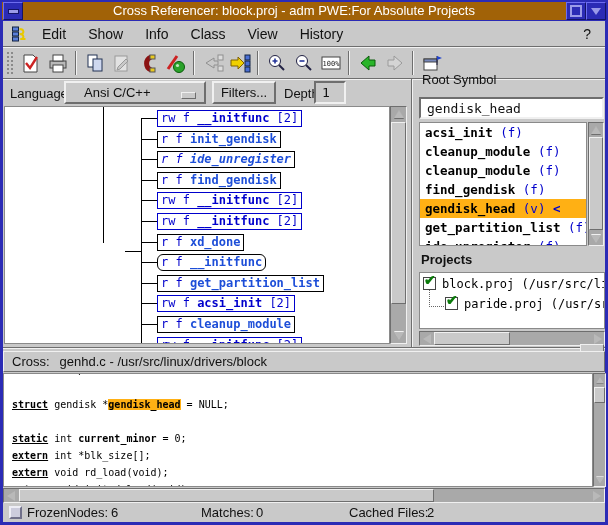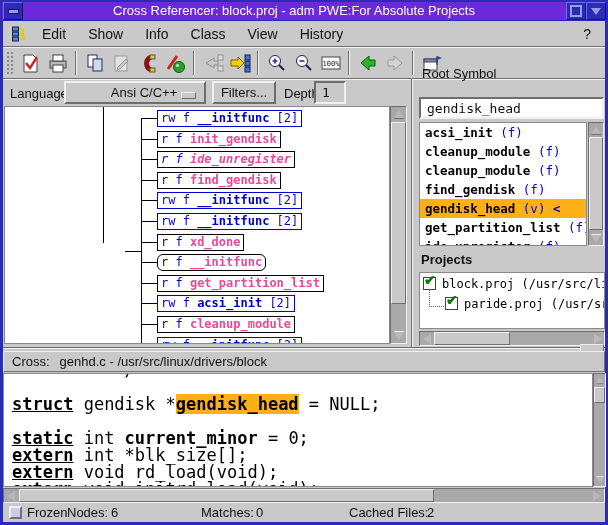--- a/index.html
+++ b/index.html
@@ -1,26 +1,26 @@
 <!DOCTYPE html>
 <html><head>
 <meta charset="utf-8">
 <style>
   html,body{margin:0;padding:0;background:#555;}
   .window{position:relative;width:608px;height:525px;background:#2b2bb5;overflow:hidden;
           font-family:"Liberation Sans",sans-serif;}
   
-  .raised{border:2px solid;border-color:#f0f0f0 #6e6e6e #6e6e6e #f0f0f0;justify-content:center;}
+  .raised{border:2px solid;border-color:#f0f0f0 #6e6e6e #6e6e6e #f0f0f0;}
   .sunken{border:2px solid;border-color:#6e6e6e #f0f0f0 #f0f0f0 #6e6e6e;}
   .raised1{border:1px solid;border-color:#f0f0f0 #6e6e6e #6e6e6e #f0f0f0;}
   .groove-h{border-top:1px solid #6e6e6e;border-bottom:1px solid #f2f2f2;height:0;}
   .groove-v{border-left:1px solid #6e6e6e;border-right:1px solid #f2f2f2;width:0;}
   .abs{position:absolute;}
   
-  .titlebar{position:absolute;left:2px;top:2px;width:604px;height:18px;background:#6d28d9;}
+  .titlebar{position:absolute;left:2px;top:2px;width:604px;height:18px;background:#a16207;}
   .tb-btn{position:absolute;top:0;width:20px;height:18px;background:#2b2bb5;
           border:1px solid;border-color:#6d6df0 #141466 #141466 #6d6df0;box-sizing:border-box;
           display:flex;align-items:center;justify-content:center;}
   .tb-minus{width:9px;height:3px;background:#9a9ae8;border:1px solid #141466;}
   .tb-box{width:8px;height:8px;border:2px solid #9a9ae8;}
   .tb-tri{width:0;height:0;border-left:5px solid transparent;border-right:5px solid transparent;
           border-top:7px solid #9a9ae8;}
   .tb-title{position:absolute;left:24px;right:44px;top:0;height:18px;line-height:18px;
             text-align:center;color:#ffffff;font-size:13px;white-space:nowrap;overflow:hidden;}
   
@@ -51,21 +51,21 @@
          font-size:13px;color:#111;display:flex;align-items:center;padding-left:6px;}
   
   .canvas{position:absolute;left:4px;top:106px;width:386px;height:238px;background:#ffffff;
           box-sizing:border-box;border:1px solid #8a8a8a;overflow:hidden;}
   .hline{position:absolute;height:1px;background:#000;}
   .vline{position:absolute;width:1px;background:#000;}
   .xref-node{position:absolute;box-sizing:border-box;height:17px;line-height:14px;border:1px solid #000;
              background:#fff;padding:0 3px;white-space:nowrap;
              font-family:"DejaVu Sans Mono",monospace;font-size:12px;}
   .xref-node .acc{color:#0000cc;}
-  .xref-node .nm{font-weight:bold;color:#ec4899;}
+  .xref-node .nm{font-weight:bold;color:#1d4ed8;}
   .xref-node .cnt{color:#0000cc;}
   .xref-node.multi{border-color:#0000cc;}
   .xref-node.multi .nm{color:#0000cc;}
   .root-node{position:absolute;left:2px;top:135px;width:120px;height:19px;box-sizing:border-box;
              background:#ffb014;border:1px solid #000;padding-left:4px;white-space:nowrap;
              font-family:"DejaVu Sans Mono",monospace;font-size:13px;line-height:17px;}
   .root-node .pfx{color:#0000cc;}
   .root-node .nm{font-weight:bold;color:#000;}
   .root-arrow{position:absolute;right:3px;top:2.5px;width:0;height:0;
               border-top:6px solid transparent;border-bottom:6px solid transparent;
@@ -97,21 +97,21 @@
        border:1px solid #444;}
   .chk .tick{position:absolute;left:0;top:-6px;color:#0a7a0a;font-weight:bold;font-size:14px;}
   .dotted-l{position:absolute;border-left:1px dotted #666;border-bottom:1px dotted #666;}
   
   .file-header{position:absolute;left:3px;top:351px;width:602px;height:21px;background:#c9c9c9;
                box-sizing:border-box;border:1px solid;border-color:#f0f0f0 #6e6e6e #6e6e6e #f0f0f0;
                display:flex;align-items:center;font-size:13px;color:#111;padding-left:8px;}
   .code-area{position:absolute;left:3px;top:373px;width:590px;height:114px;background:#fff;
              box-sizing:border-box;border:1px solid #8a8a8a;overflow:hidden;}
   .code-inner{margin-top:-12px;padding-left:8px;font-family:"DejaVu Sans Mono",monospace;
-              font-size:17px;line-height:17px;color:#000;white-space:pre;}
+              font-size:10px;line-height:17px;color:#000;white-space:pre;}
   .code-inner .kw{font-weight:bold;text-decoration:underline;}
   .code-inner .hl{background:#ffb014;font-weight:bold;}
   .code-inner .b{font-weight:bold;text-align:right;}
   
   .statusbar{position:absolute;left:3px;top:503px;width:602px;height:19px;font-size:13px;color:#111;}
   .statusbar span{position:absolute;top:2px;white-space:nowrap;}
   .toggle{position:absolute;left:6px;top:3px;width:13px;height:13px;background:#ccccdd;
           box-sizing:border-box;border:2px solid;border-color:#eeeef6 #70708a #70708a #eeeef6;}
 </style>
 </head>
@@ -295,21 +295,21 @@
   <div class="sb" style="left:390px;top:106px;width:17px;height:238px;">
     <div class="sb-ar" style="left:0;top:0;width:15px;height:14px;">
         <span class="tri-up"></span>
       </div>
     <div class="sb-thumb" style="left:0;top:15px;width:15px;height:182px;"></div>
     <div class="sb-ar" style="left:0;bottom:0;width:15px;height:14px;">
         <span class="tri-dn"></span>
       </div>
   </div>
 
-  <div class="label" style="left:422px;top:66px;">Root Symbol</div>
+  <div class="label" style="left:422px;top:72px;">Root Symbol</div>
   <div class="field sunken" style="left:419px;top:97px;width:185px;height:22px;background:#fff;">gendisk_head</div>
   <div class="symbol-list" id="symbol-list">
       <div class="sym-row"><span class="nm">acsi_init </span><span class="kd">(f)</span></div>
       <div class="sym-row"><span class="nm">cleanup_module </span><span class="kd">(f)</span></div>
       <div class="sym-row"><span class="nm">cleanup_module </span><span class="kd">(f)</span></div>
       <div class="sym-row"><span class="nm">find_gendisk </span><span class="kd">(f)</span></div>
       <div class="sym-row sel"><span class="nm">gendisk_head </span><span class="kd">(v)</span><span class="mk">  &lt;</span></div>
       <div class="sym-row"><span class="nm">get_partition_list </span><span class="kd">(f)</span></div>
       <div class="sym-row"><span class="nm">ide_unregister </span><span class="kd">(f)</span></div>
     </div>

